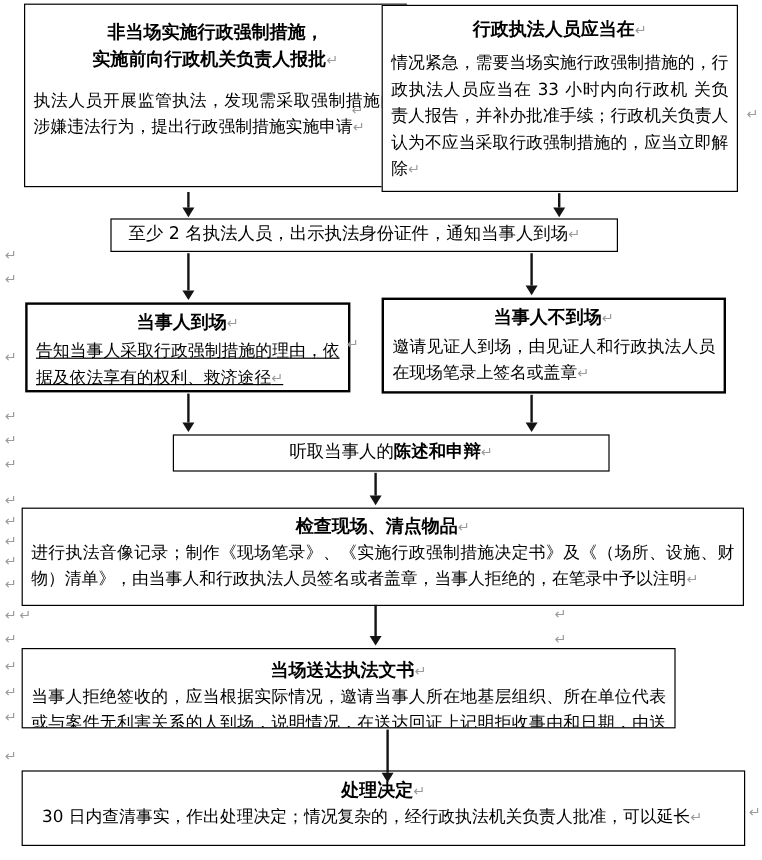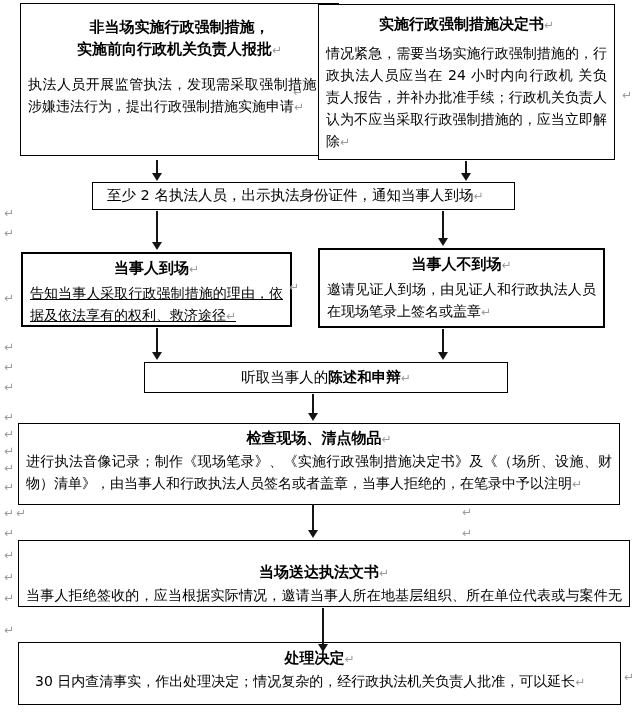--- a/index.html
+++ b/index.html
@@ -25,22 +25,22 @@
 
   <div class="box" style="left:20px;top:3px;width:319px;height:153px;padding-top:12px;">
     <div class="title">
       <div>非当场实施行政强制措施，</div>
       <div><span>实施前向行政机关负责人报批</span><span class="pmark">↵</span></div>
     </div>
     <div class="body-text" style="margin-top:12px;"><span>执法人员开展监管执法，发现需采取强制措施的涉嫌违法行为，提出行政强制措施实施申请</span><span class="pmark">↵</span></div>
   </div>
 
   <div class="box" style="left:318px;top:4px;width:297px;height:156px;padding-top:8px;">
-    <div class="title"><span>实施行政强制措施决定书</span><span class="pmark">↵</span></div>
-    <div class="body-text" style="margin-top:6px;"><span>情况紧急，需要当场实施行政强制措施的，行政执法人员应当在 24 小时内向行政机 关负责人报告，并补办批准手续；行政机关负责人认为不应当采取行政强制措施的，应当立即解除</span><span class="pmark">↵</span></div>
+    <div class="title"><span>行政执法人员应当在</span><span class="pmark">↵</span></div>
+    <div class="body-text" style="margin-top:6px;"><span>情况紧急，需要当场实施行政强制措施的，行政执法人员应当在 33 小时内向行政机 关负责人报告，并补办批准手续；行政机关负责人认为不应当采取行政强制措施的，应当立即解除</span><span class="pmark">↵</span></div>
   </div>
 
   <div class="box" style="left:92px;top:182px;width:423px;height:28px;line-height:25px;padding-left:14px;font-size:14.5px;">
     <span>至少 2 名执法人员，出示执法身份证件，通知当事人到场</span><span class="pmark">↵</span>
   </div>
 
   <div class="box thick" style="left:21px;top:252px;width:271px;height:75px;padding-top:3px;">
     <div class="title"><span>当事人到场</span><span class="pmark">↵</span></div>
     <div class="body-text" style="margin-top:2px;text-decoration:underline;"><span>告知当事人采取行政强制措施的理由，依据及依法享有的权利、救济途径</span><span class="pmark">↵</span></div>
   </div>
@@ -52,21 +52,21 @@
 
   <div class="box centerline" style="left:144px;top:362px;width:364px;height:31px;line-height:28px;font-size:14.5px;">
     <span>听取当事人的</span><b>陈述和申辩</b><span class="pmark">↵</span>
   </div>
 
   <div class="box" style="left:18px;top:423px;width:602px;height:82px;padding-top:3px;">
     <div class="title"><span>检查现场、清点物品</span><span class="pmark">↵</span></div>
     <div class="body-text"><span>进行执法音像记录；制作《现场笔录》、《实施行政强制措施决定书》及《（场所、设施、财物）清单》，由当事人和行政执法人员签名或者盖章，当事人拒绝的，在笔录中予以注明</span><span class="pmark">↵</span></div>
   </div>
 
-  <div class="box" style="left:18px;top:540px;width:612px;height:67px;padding-top:20px;overflow:hidden;">
+  <div class="box" style="left:18px;top:540px;width:545px;height:67px;padding-top:6px;overflow:hidden;">
     <div class="title"><span>当场送达执法文书</span><span class="pmark">↵</span></div>
     <div class="body-text">当事人拒绝签收的，应当根据实际情况，邀请当事人所在地基层组织、所在单位代表或与案件无利害关系的人到场，说明情况，在送达回证上记明拒收事由和日期，由送达人、见证人</div>
   </div>
 
   <div class="box" style="left:18px;top:642px;width:603px;height:63px;padding-top:4px;">
     <div class="title"><span>处理决定</span><span class="pmark">↵</span></div>
     <div class="body-text" style="padding-left:16px;"><span>30 日内查清事实，作出处理决定；情况复杂的，经行政执法机关负责人批准，可以延长</span><span class="pmark">↵</span></div>
   </div>
 
   <div class="varrow" style="left:156px;top:160px;height:13px;"></div>

